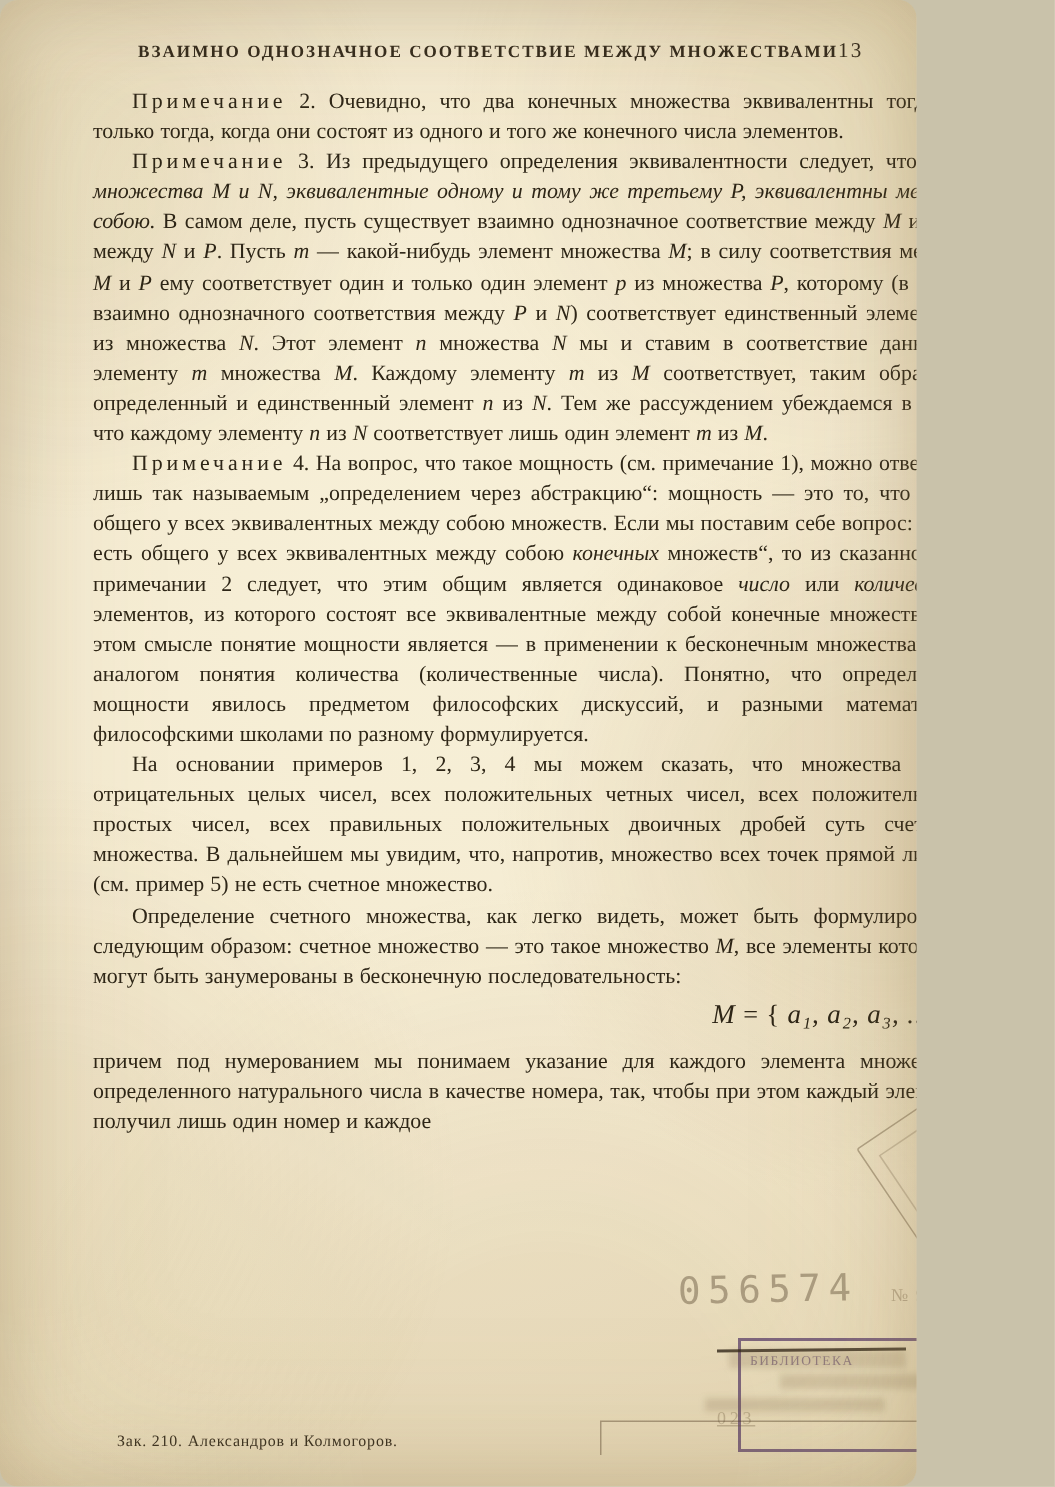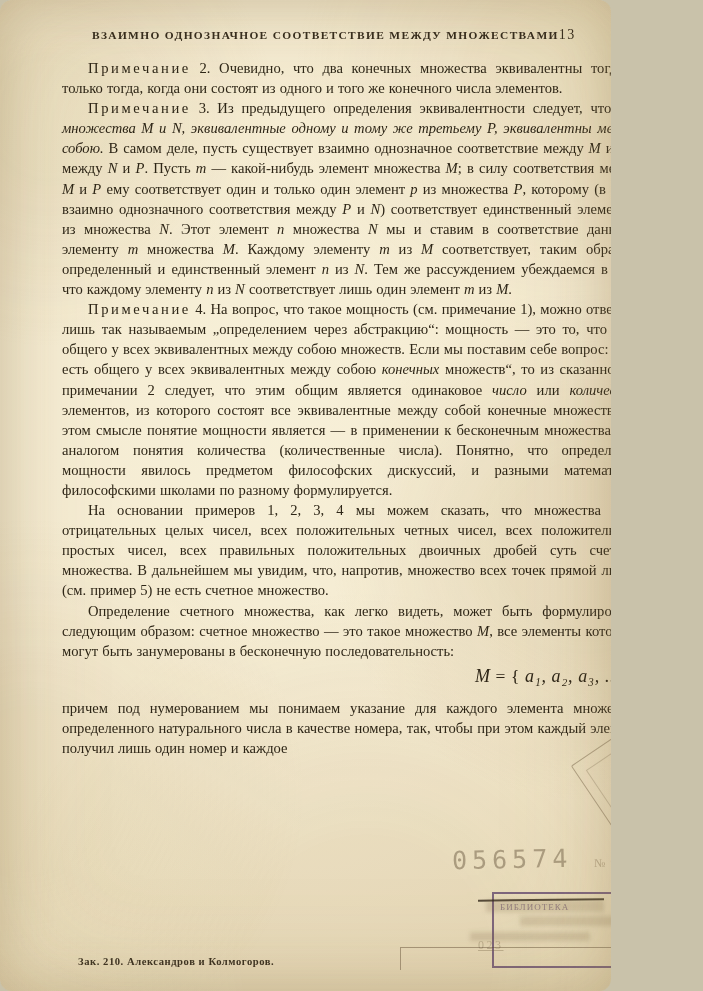--- a/index.html
+++ b/index.html
@@ -97,21 +97,20 @@
   .formula .math { font-size: 18px; }
 
   
   .footer {
     position: absolute;
     left: 78px;
     bottom: 24px;
     font-size: 10.6px;
     letter-spacing: .55px;
     color: #3b3121;
-    font-weight: bold;
   }
 
   
   .stamp-number {
     position: absolute;
     left: 452px;
     top: 845px;
     font-size: 25px;
     letter-spacing: 5px;
     font-family: "DejaVu Sans Mono", monospace;

